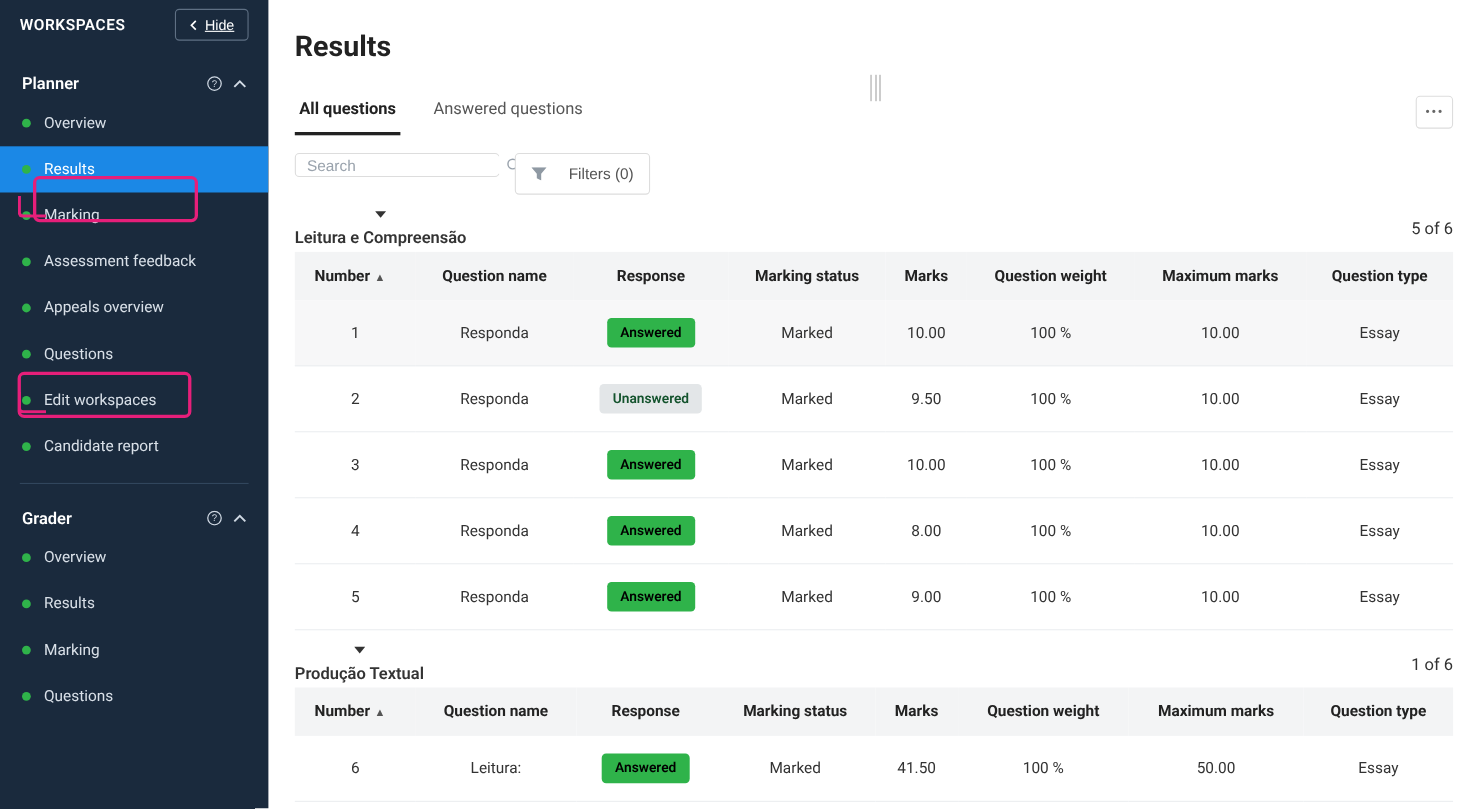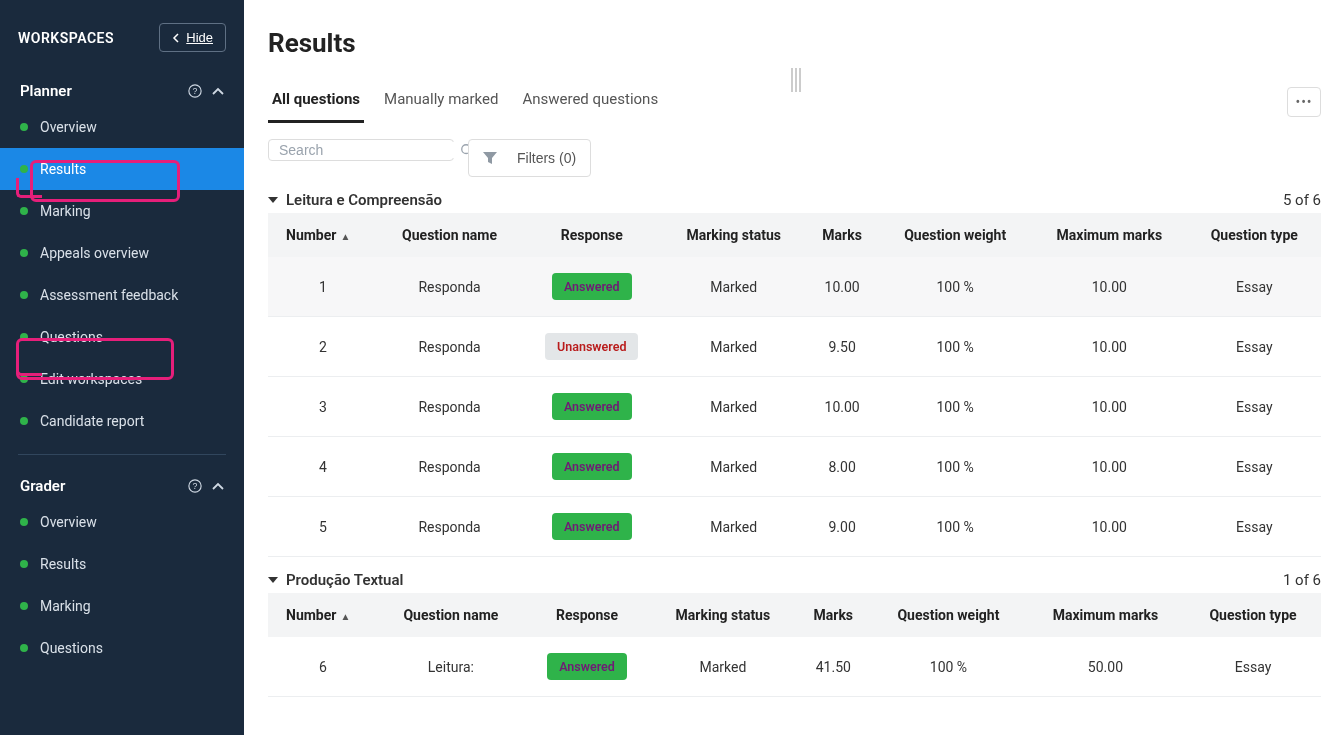--- a/index.html
+++ b/index.html
@@ -14,21 +14,21 @@
   position: relative;
 }
 .app { display: flex; height: 100%; }
 
 
 .sidebar {
   width: 244px;
   background: #1a2a3d;
   color: #fff;
   flex-shrink: 0;
-  padding-top: 23px;
+  padding-top: 8px;
   overflow: hidden;
 }
 .sb-top {
   display: flex;
   align-items: center;
   justify-content: space-between;
   padding: 0 18px 14px 18px;
 }
 .sb-top h2 {
   font-size: 14px;
@@ -98,21 +98,21 @@
   position: absolute;
   top: 68px;
   left: 50%;
   width: 10px;
   height: 24px;
   background: repeating-linear-gradient(90deg,#ccc 0 2px,transparent 2px 4px);
 }
 
 
 .tabs-row { display:flex; align-items:center; justify-content:space-between; border-bottom: none; }
-.tabs { display: flex; gap: 16px; }
+.tabs { display: flex; gap: 26px; }
 .tab {
   padding: 10px 4px 12px 4px;
   font-size: 15px;
   color: #555;
   cursor: pointer;
   border-bottom: 3px solid transparent;
 }
 .tab.active {
   font-weight: 700;
   color: #222;
@@ -154,21 +154,21 @@
   color:#555;
   cursor:pointer;
 }
 
 
 .group-head {
   display:flex; justify-content:space-between; align-items:center;
   margin-top: 10px;
   padding: 4px 0;
 }
-.group-title { display:flex; align-items:center; gap:8px; font-weight:600; font-size:15px; }
+.group-title { display:flex; align-items:center; gap:8px; font-weight:600; font-size:15px;flex-direction:column; }
 .group-count { font-weight:400; font-size:15px; }
 
 
 .tbl { width:100%; border-collapse: collapse; }
 .tbl thead th {
   text-align: center;
   font-weight: 700;
   font-size: 14px;
   background: #f3f4f5;
   padding: 14px 10px;
@@ -183,22 +183,22 @@
   border-bottom: 1px solid #eceef0;
 }
 .tbl tbody tr.highlight td { background: #f7f7f8; }
 .badge {
   display:inline-block;
   padding: 6px 12px;
   border-radius: 4px;
   font-size: 12.5px;
   font-weight: 600;
 }
-.badge.answered { background:#2fb34a; color:#701a75; }
-.badge.unanswered { background:#e3e6e8; color:#b91c1c; }
+.badge.answered { background:#2fb34a; color:#000000; }
+.badge.unanswered { background:#e3e6e8; color:#14532d; }
 
 
 svg { display:block; }
 
 
 .annot {
   position: absolute;
   border: 3px solid #e61f7a;
   border-radius: 6px;
   pointer-events: none;
@@ -258,25 +258,25 @@
           <div class="sb-item active">
             <span class="dot"></span>
       <span>Results</span>
           </div>
           <div class="sb-item">
             <span class="dot"></span>
       <span>Marking</span>
           </div>
           <div class="sb-item">
             <span class="dot"></span>
+      <span>Assessment feedback</span>
+          </div>
+          <div class="sb-item">
+            <span class="dot"></span>
       <span>Appeals overview</span>
-          </div>
-          <div class="sb-item">
-            <span class="dot"></span>
-      <span>Assessment feedback</span>
           </div>
           <div class="sb-item">
             <span class="dot"></span>
       <span>Questions</span>
           </div>
           <div class="sb-item">
             <span class="dot"></span>
       <span>Edit workspaces</span>
           </div>
           <div class="sb-item">
@@ -322,21 +322,20 @@
       </div>
   </aside>
 
   <main class="main">
     <h1 class="page-title">Results</h1>
     <div class="top-marker"></div>
 
     <div class="tabs-row">
       <div class="tabs" id="tabs">
           <div class="tab active">All questions</div>
-          <div class="tab">Manually marked</div>
           <div class="tab">Answered questions</div>
         </div>
       <div class="more-btn">
         <span>•••</span>
       </div>
     </div>
 
     <div class="controls">
       <div class="search-box">
         <input type="text" placeholder="Search" style="">

